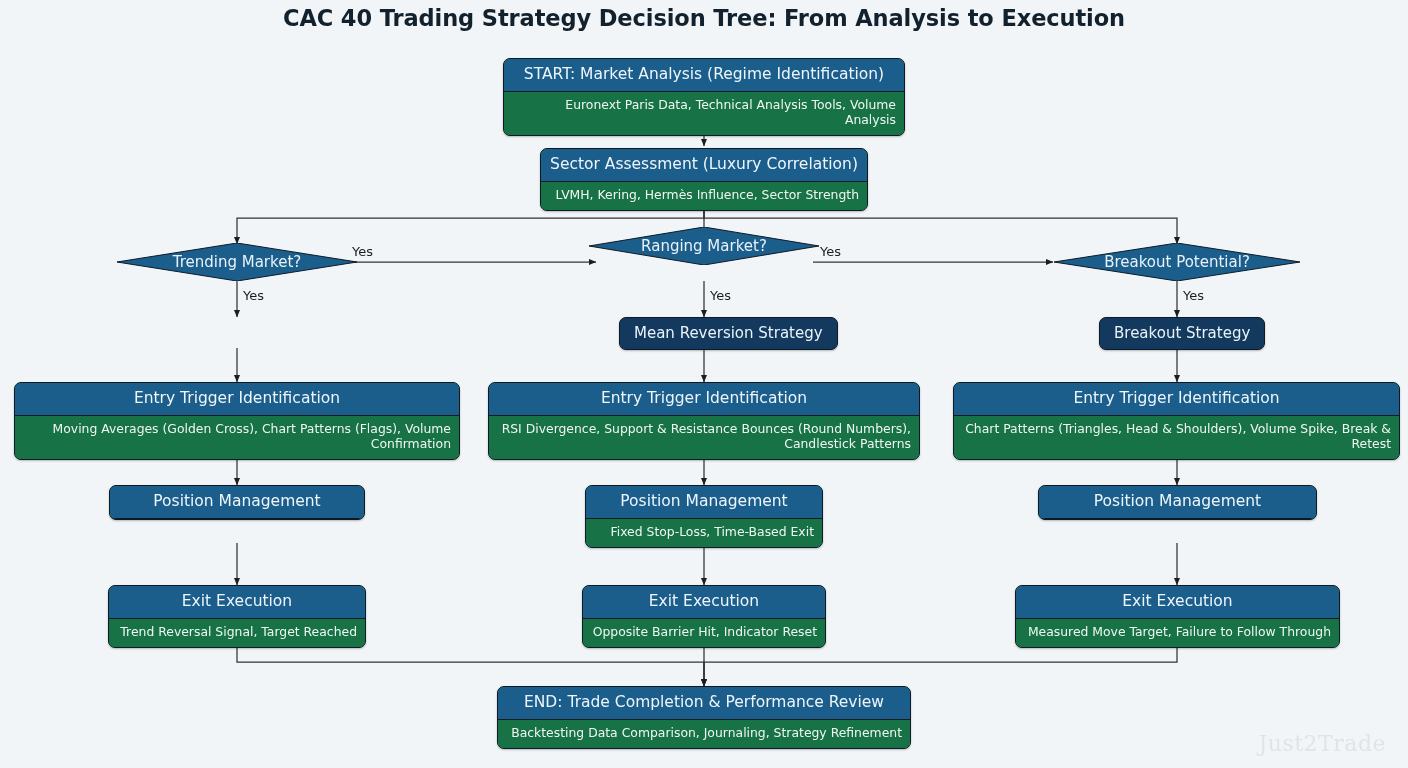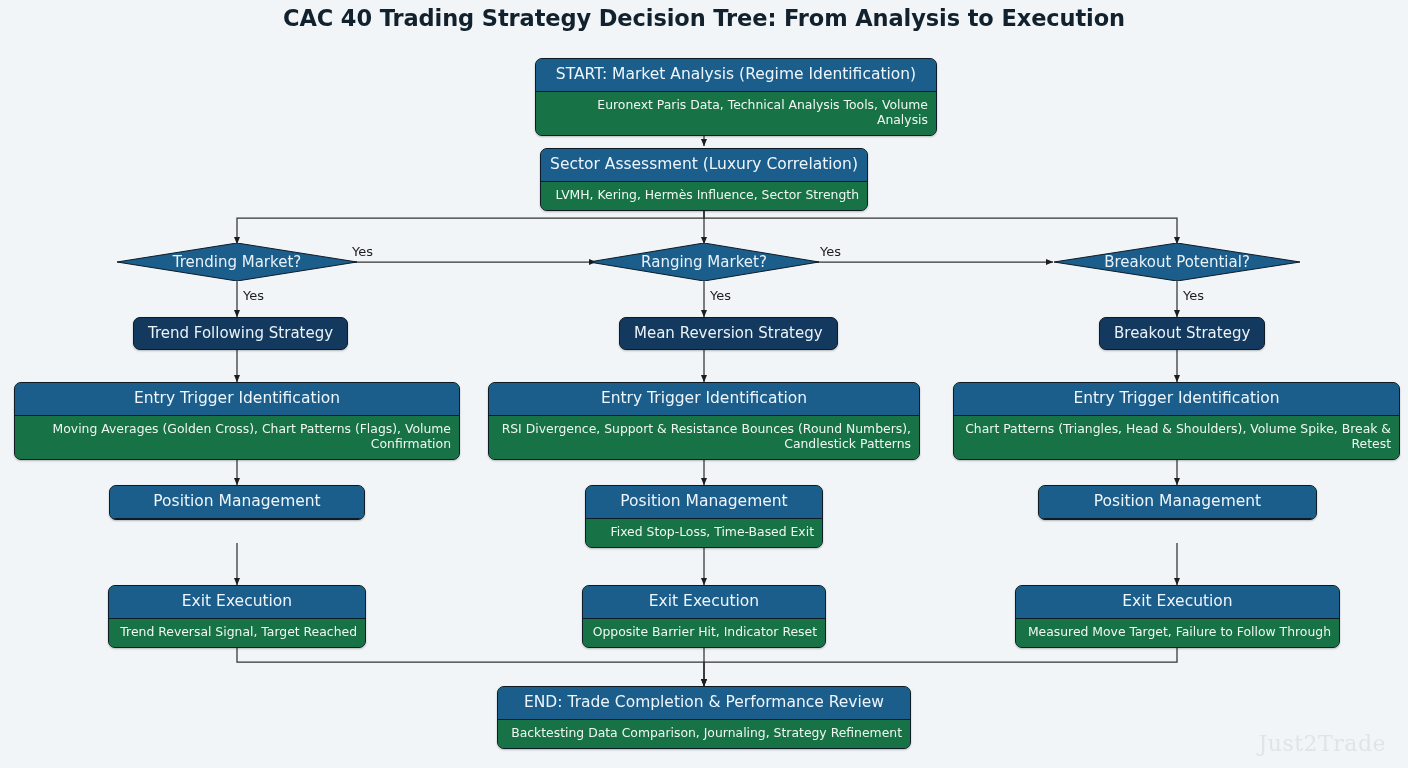--- a/index.html
+++ b/index.html
@@ -131,64 +131,61 @@
       <path d="M237,543 L237,585"></path>
       <path d="M704,543 L704,585"></path>
       <path d="M1177,543 L1177,585"></path>
 
       <path d="M237,647 L237,662 L704,662 L704,686"></path>
       <path d="M704,647 L704,686"></path>
       <path d="M1177,647 L1177,662 L704,662 L704,686"></path>
     </g>
   </svg>
 
-  <div class="node" style="left:503px; top:58px; width:402px;margin-left:32px;">
+  <div class="node" style="left:503px; top:58px; width:402px;">
     <div class="card">
       <div class="hd">START: Market Analysis (Regime Identification)</div>
       <div class="bd">Euronext Paris Data, Technical Analysis Tools, Volume Analysis</div>
     </div>
   </div>
 
   <div class="node" style="left:540px; top:148px; width:328px;">
     <div class="card">
       <div class="hd">Sector Assessment (Luxury Correlation)</div>
       <div class="bd">LVMH, Kering, Hermès Influence, Sector Strength</div>
     </div>
   </div>
 
   <div class="diamond-wrap" style="left:117px; top:243px; width:240px; height:38px;">
     <svg width="240" height="38" viewBox="0 0 240 38">
       <polygon points="120,0 240,19 120,38 0,19" fill="#1b5e8c" stroke="#0d1b26" stroke-width="1"></polygon>
     </svg>
     <div class="diamond-label">Trending Market?</div>
   </div>
 
-  <div class="diamond-wrap" style="left:589px; top:243px; width:230px; height:38px;">
+  <div class="diamond-wrap" style="left:589px; top:227px; width:230px; height:38px;">
     <svg width="230" height="38" viewBox="0 0 230 38">
       <polygon points="115,0 230,19 115,38 0,19" fill="#1b5e8c" stroke="#0d1b26" stroke-width="1"></polygon>
     </svg>
     <div class="diamond-label">Ranging Market?</div>
   </div>
 
   <div class="diamond-wrap" style="left:1054px; top:243px; width:246px; height:38px;">
     <svg width="246" height="38" viewBox="0 0 246 38">
       <polygon points="123,0 246,19 123,38 0,19" fill="#1b5e8c" stroke="#0d1b26" stroke-width="1"></polygon>
     </svg>
     <div class="diamond-label">Breakout Potential?</div>
   </div>
 
   <span class="edge-label" style="left:352px; top:244px;">Yes</span>
   <span class="edge-label" style="left:820px; top:244px;">Yes</span>
   <span class="edge-label" style="left:243px; top:288px;">Yes</span>
   <span class="edge-label" style="left:710px; top:288px;">Yes</span>
   <span class="edge-label" style="left:1183px; top:288px;">Yes</span>
 
-  <div class="node" style="left:133px; top:317px;">
-    <div class="pill">Trend Following Strategy</div>
-  </div>
   <div class="node" style="left:599px; top:317px;padding-left:20px;">
     <div class="pill">Mean Reversion Strategy</div>
   </div>
   <div class="node" style="left:1099px; top:317px;">
     <div class="pill">Breakout Strategy</div>
   </div>
 
   <div class="node" style="left:14px; top:382px; width:446px;">
     <div class="card">
       <div class="hd">Entry Trigger Identification</div>

